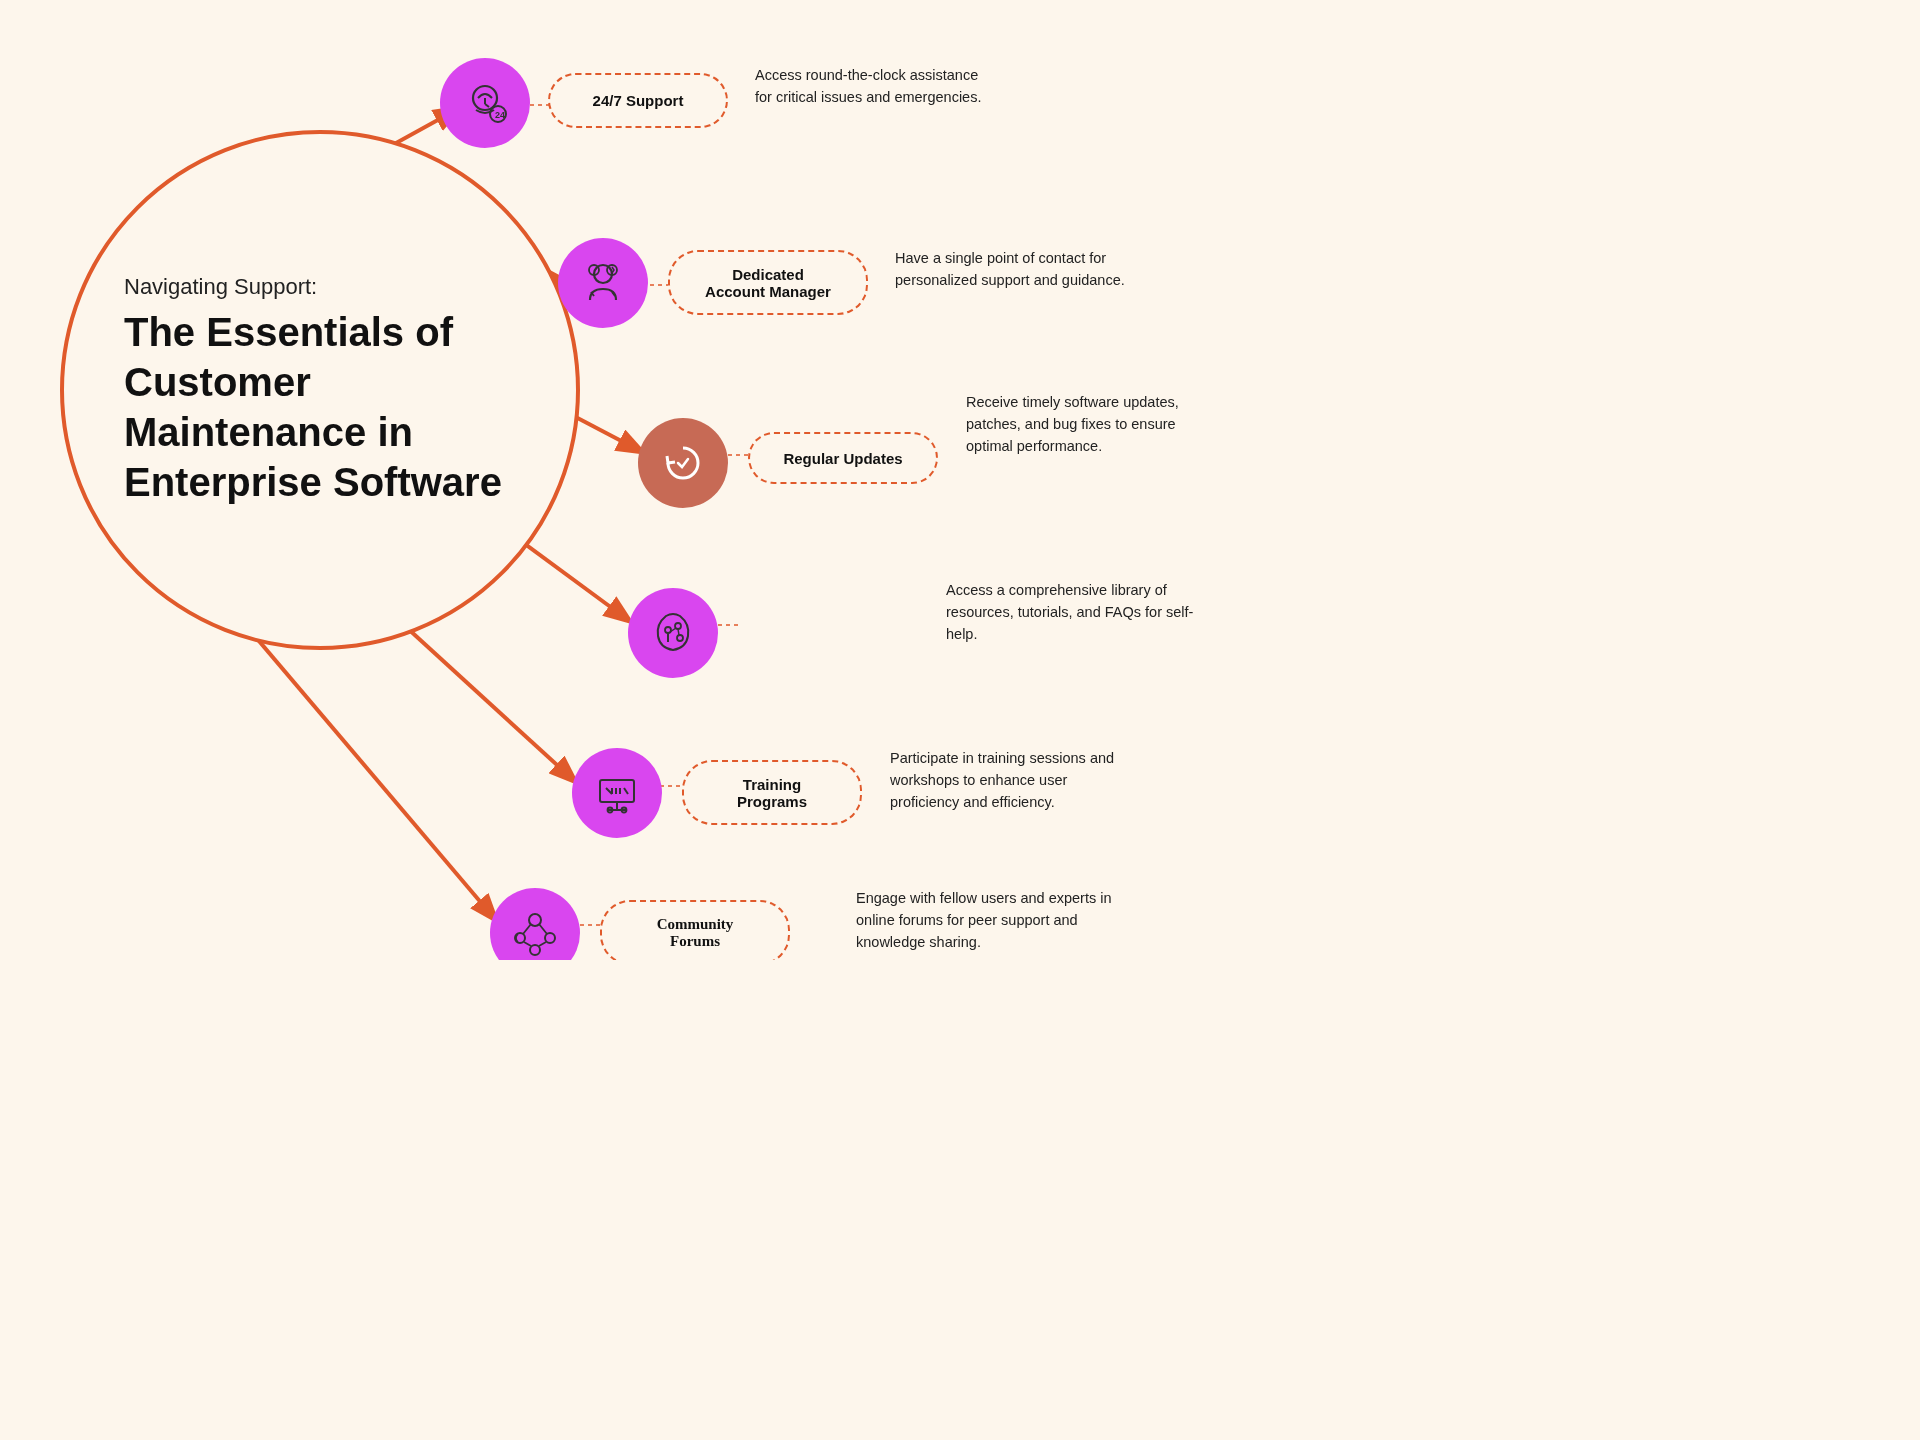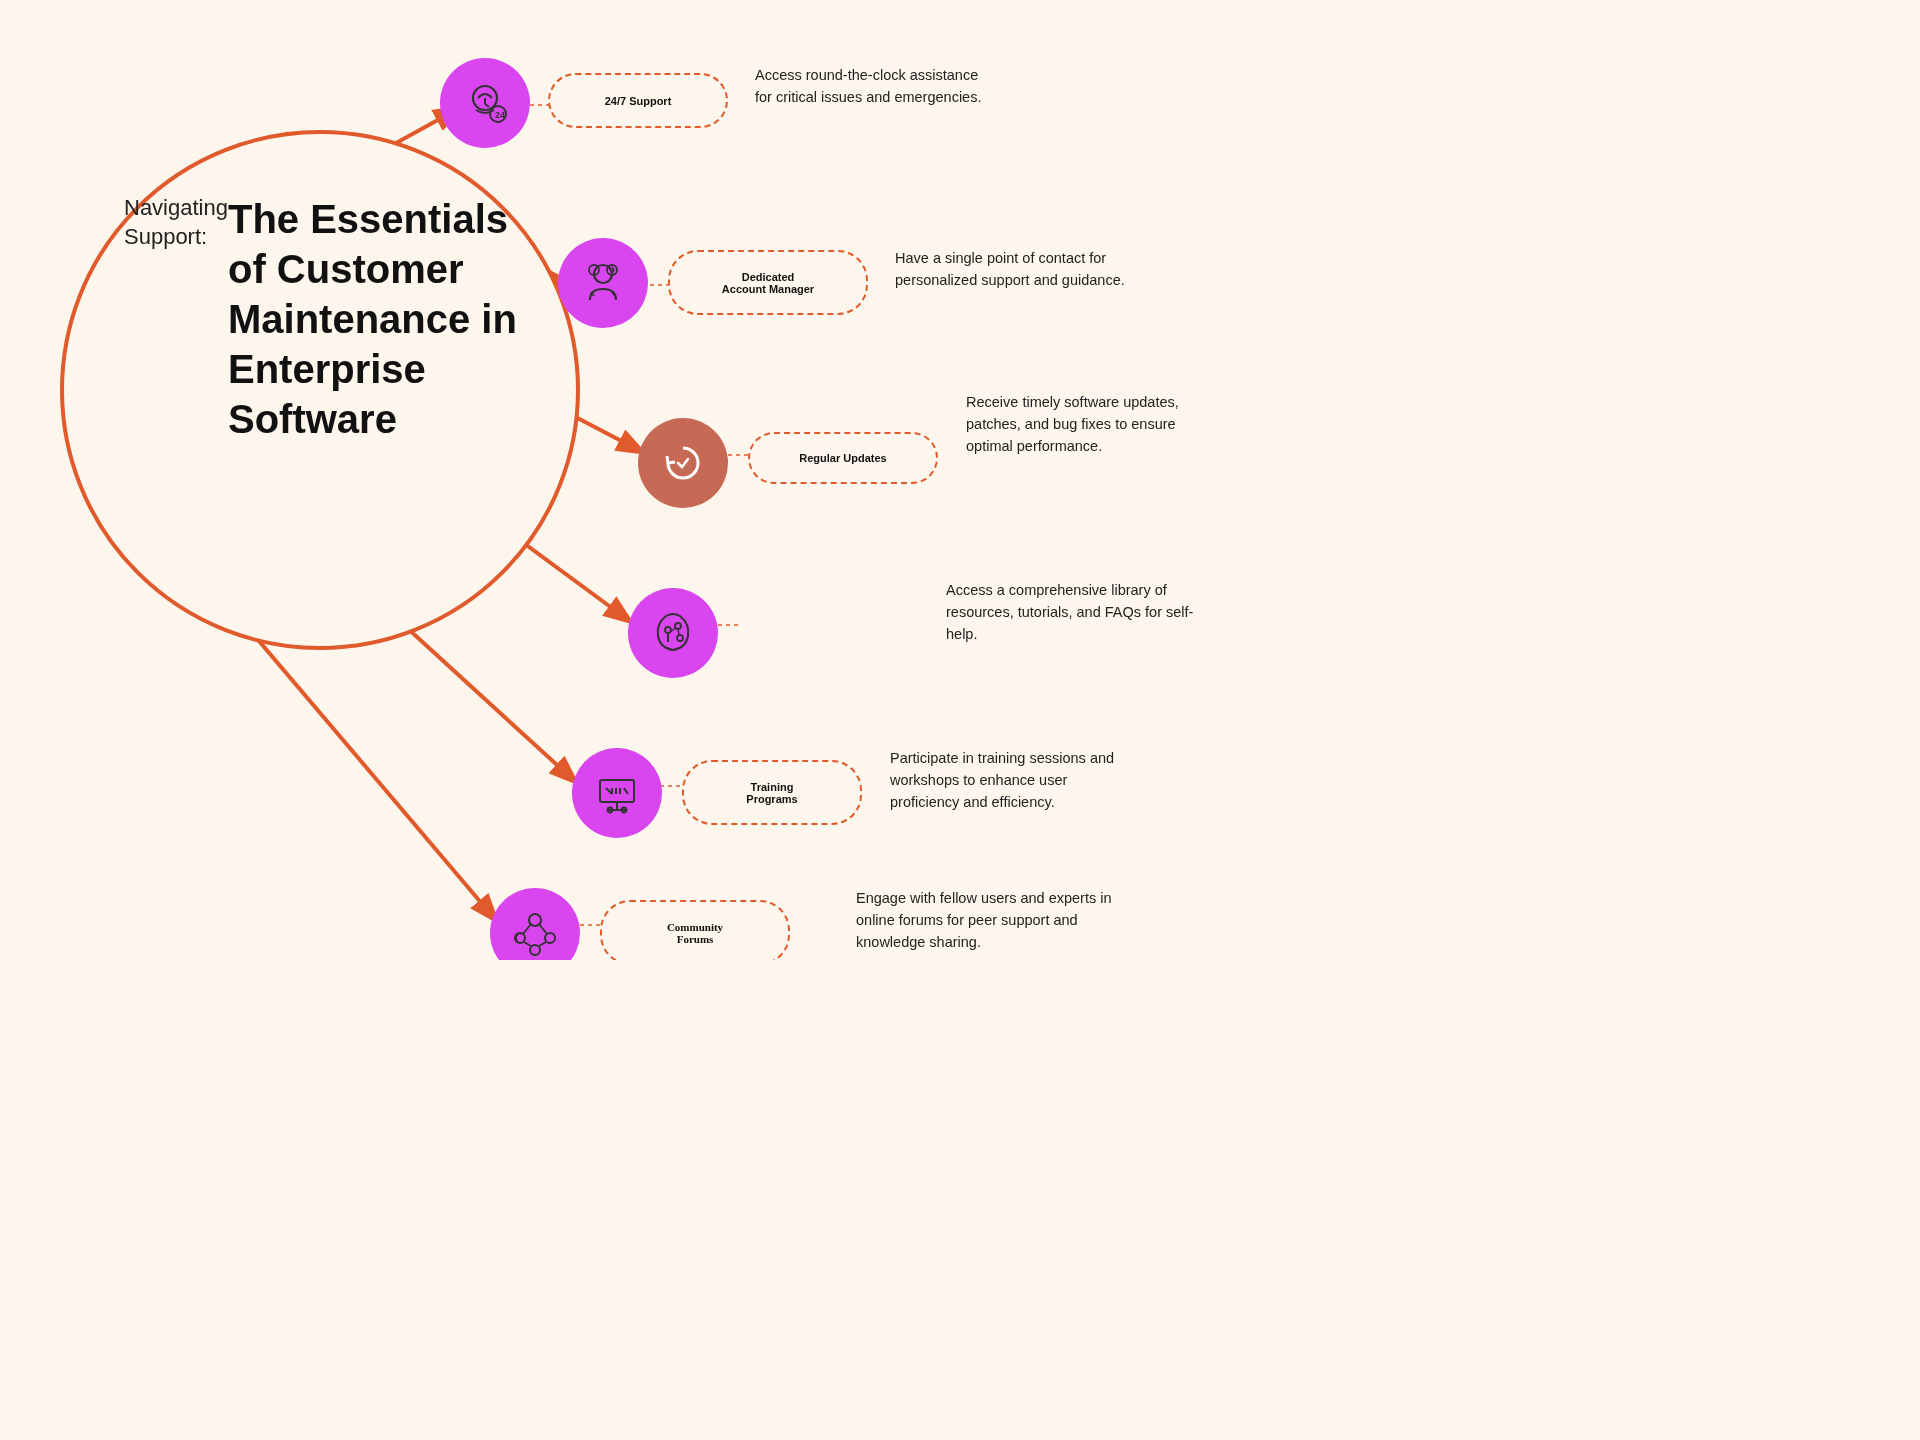--- a/index.html
+++ b/index.html
@@ -23,21 +23,21 @@
     .main-circle {
       position: absolute;
       left: 60px;
       top: 130px;
       width: 520px;
       height: 520px;
       border-radius: 50%;
       border: 4px solid #e05a2b;
       background-color: #fdf6ec;
       display: flex;
-      flex-direction: row;
+      flex-direction: column;
       justify-content: center;
       align-items: flex-start;
       padding: 60px 50px 60px 60px;
       z-index: 2;
     }
 
     .main-circle-subtitle {
       font-size: 22px;
       font-weight: 400;
       color: #222;
@@ -77,21 +77,21 @@
       border-radius: 30px;
       background-color: #fdf6ec;
       display: flex;
       align-items: center;
       justify-content: center;
       z-index: 3;
       padding: 8px 18px;
     }
 
     .label-box-text {
-      font-size: 11px;
+      font-size: 15px;
       font-weight: 700;
       color: #111;
       text-align: center;
     }
 
     
     .desc-text {
       position: absolute;
       font-size: 14.5px;
       color: #222;

